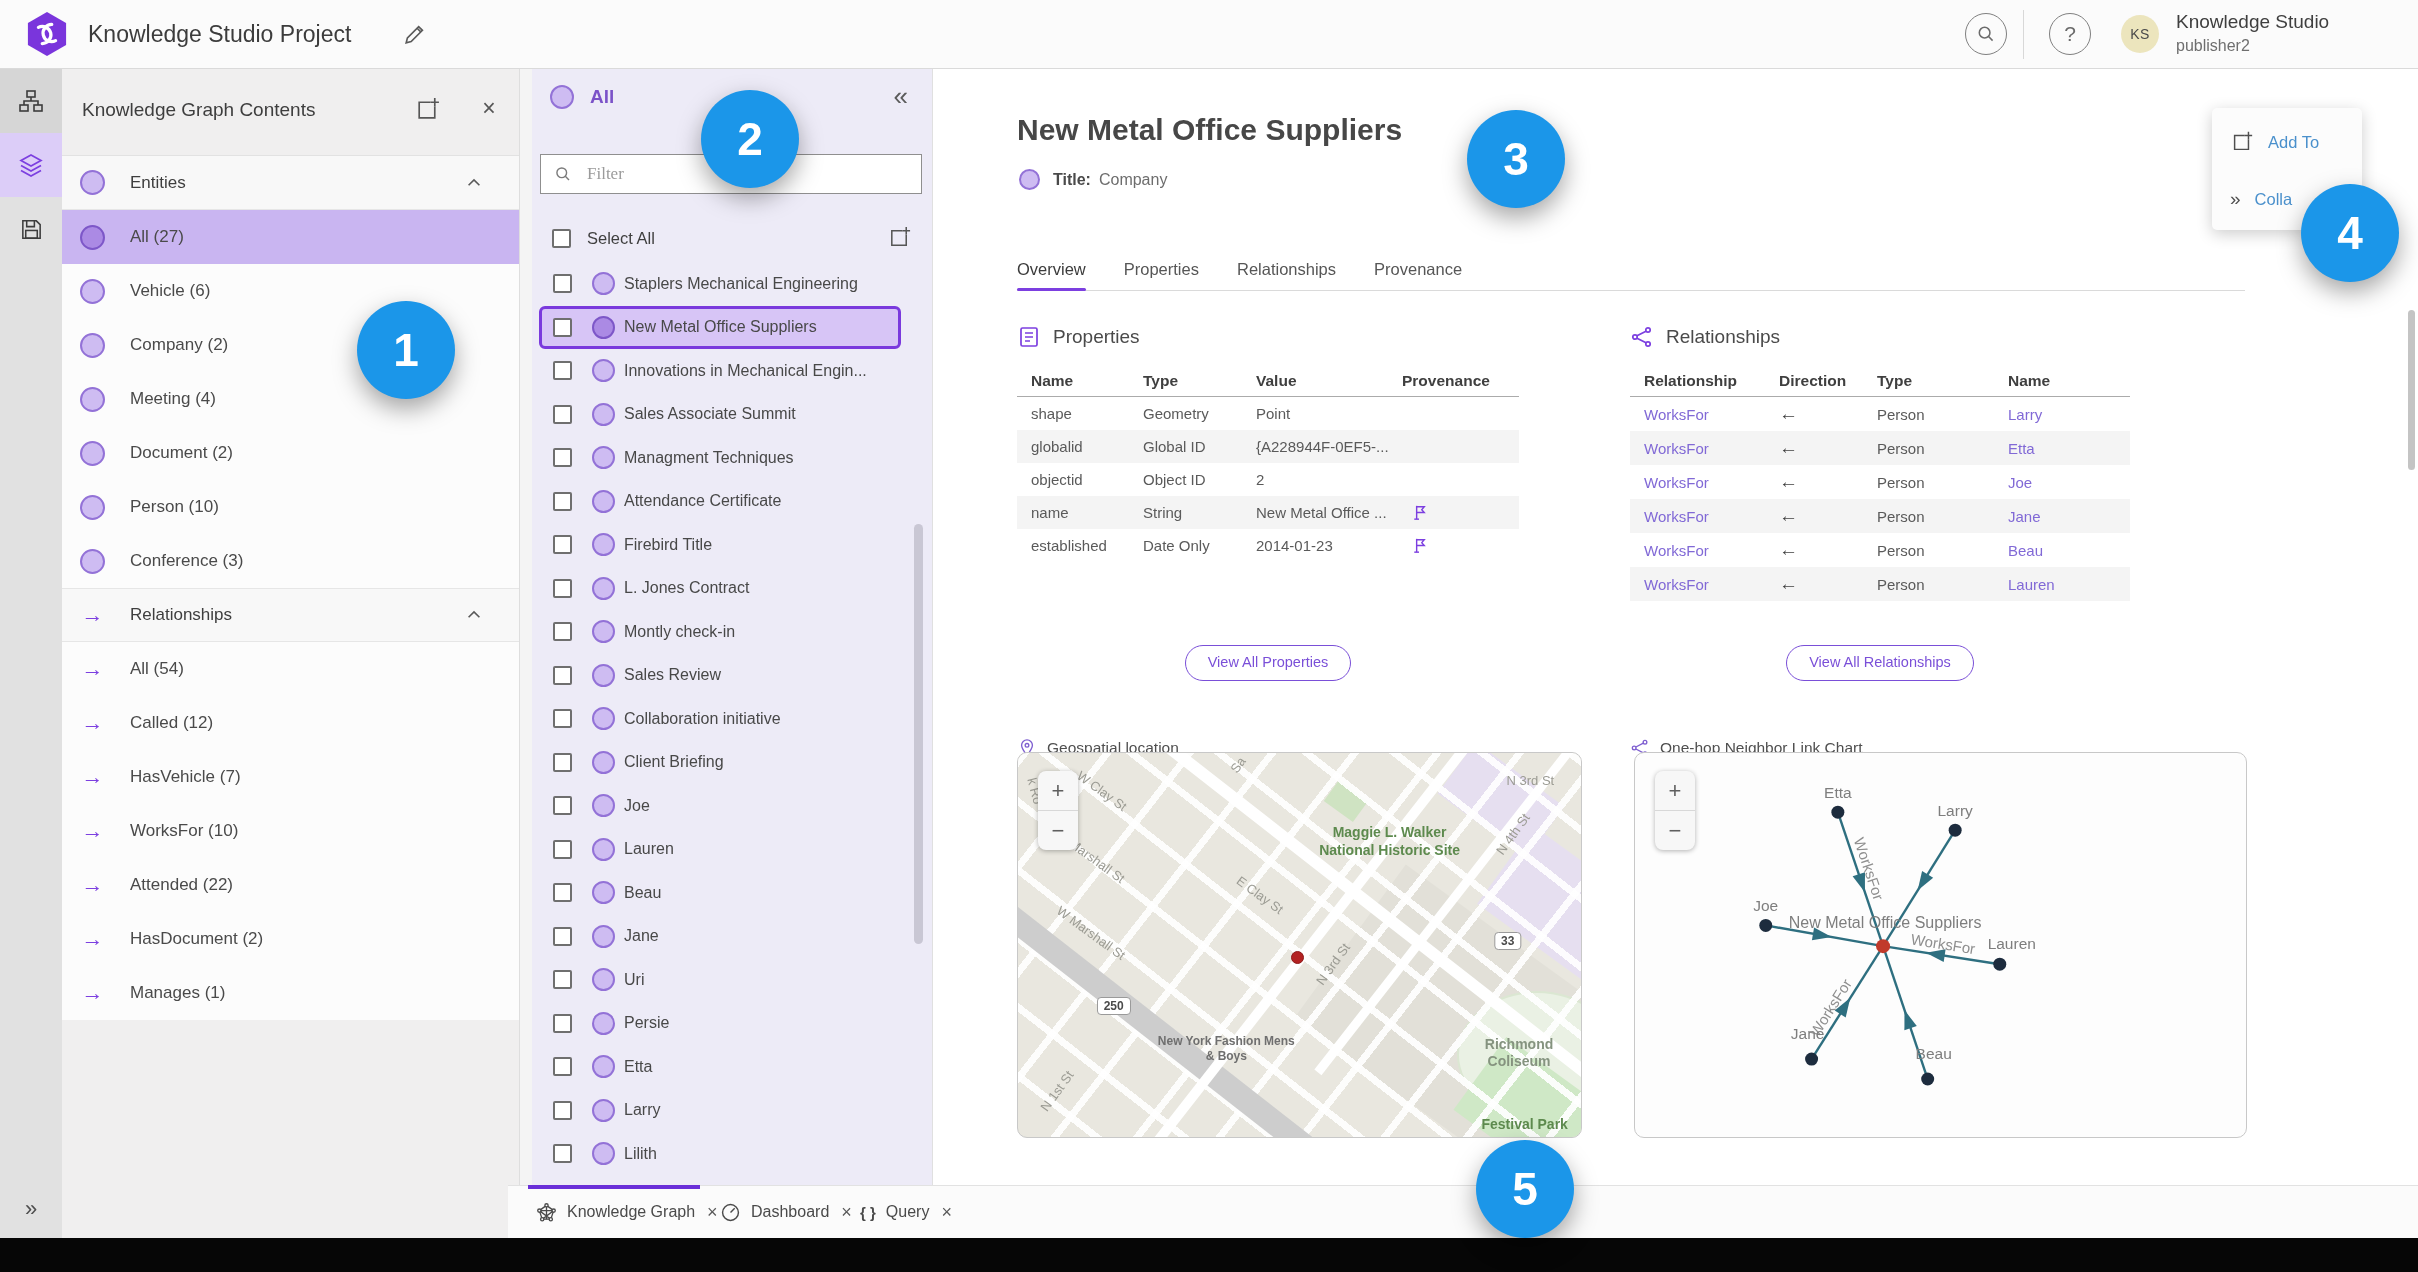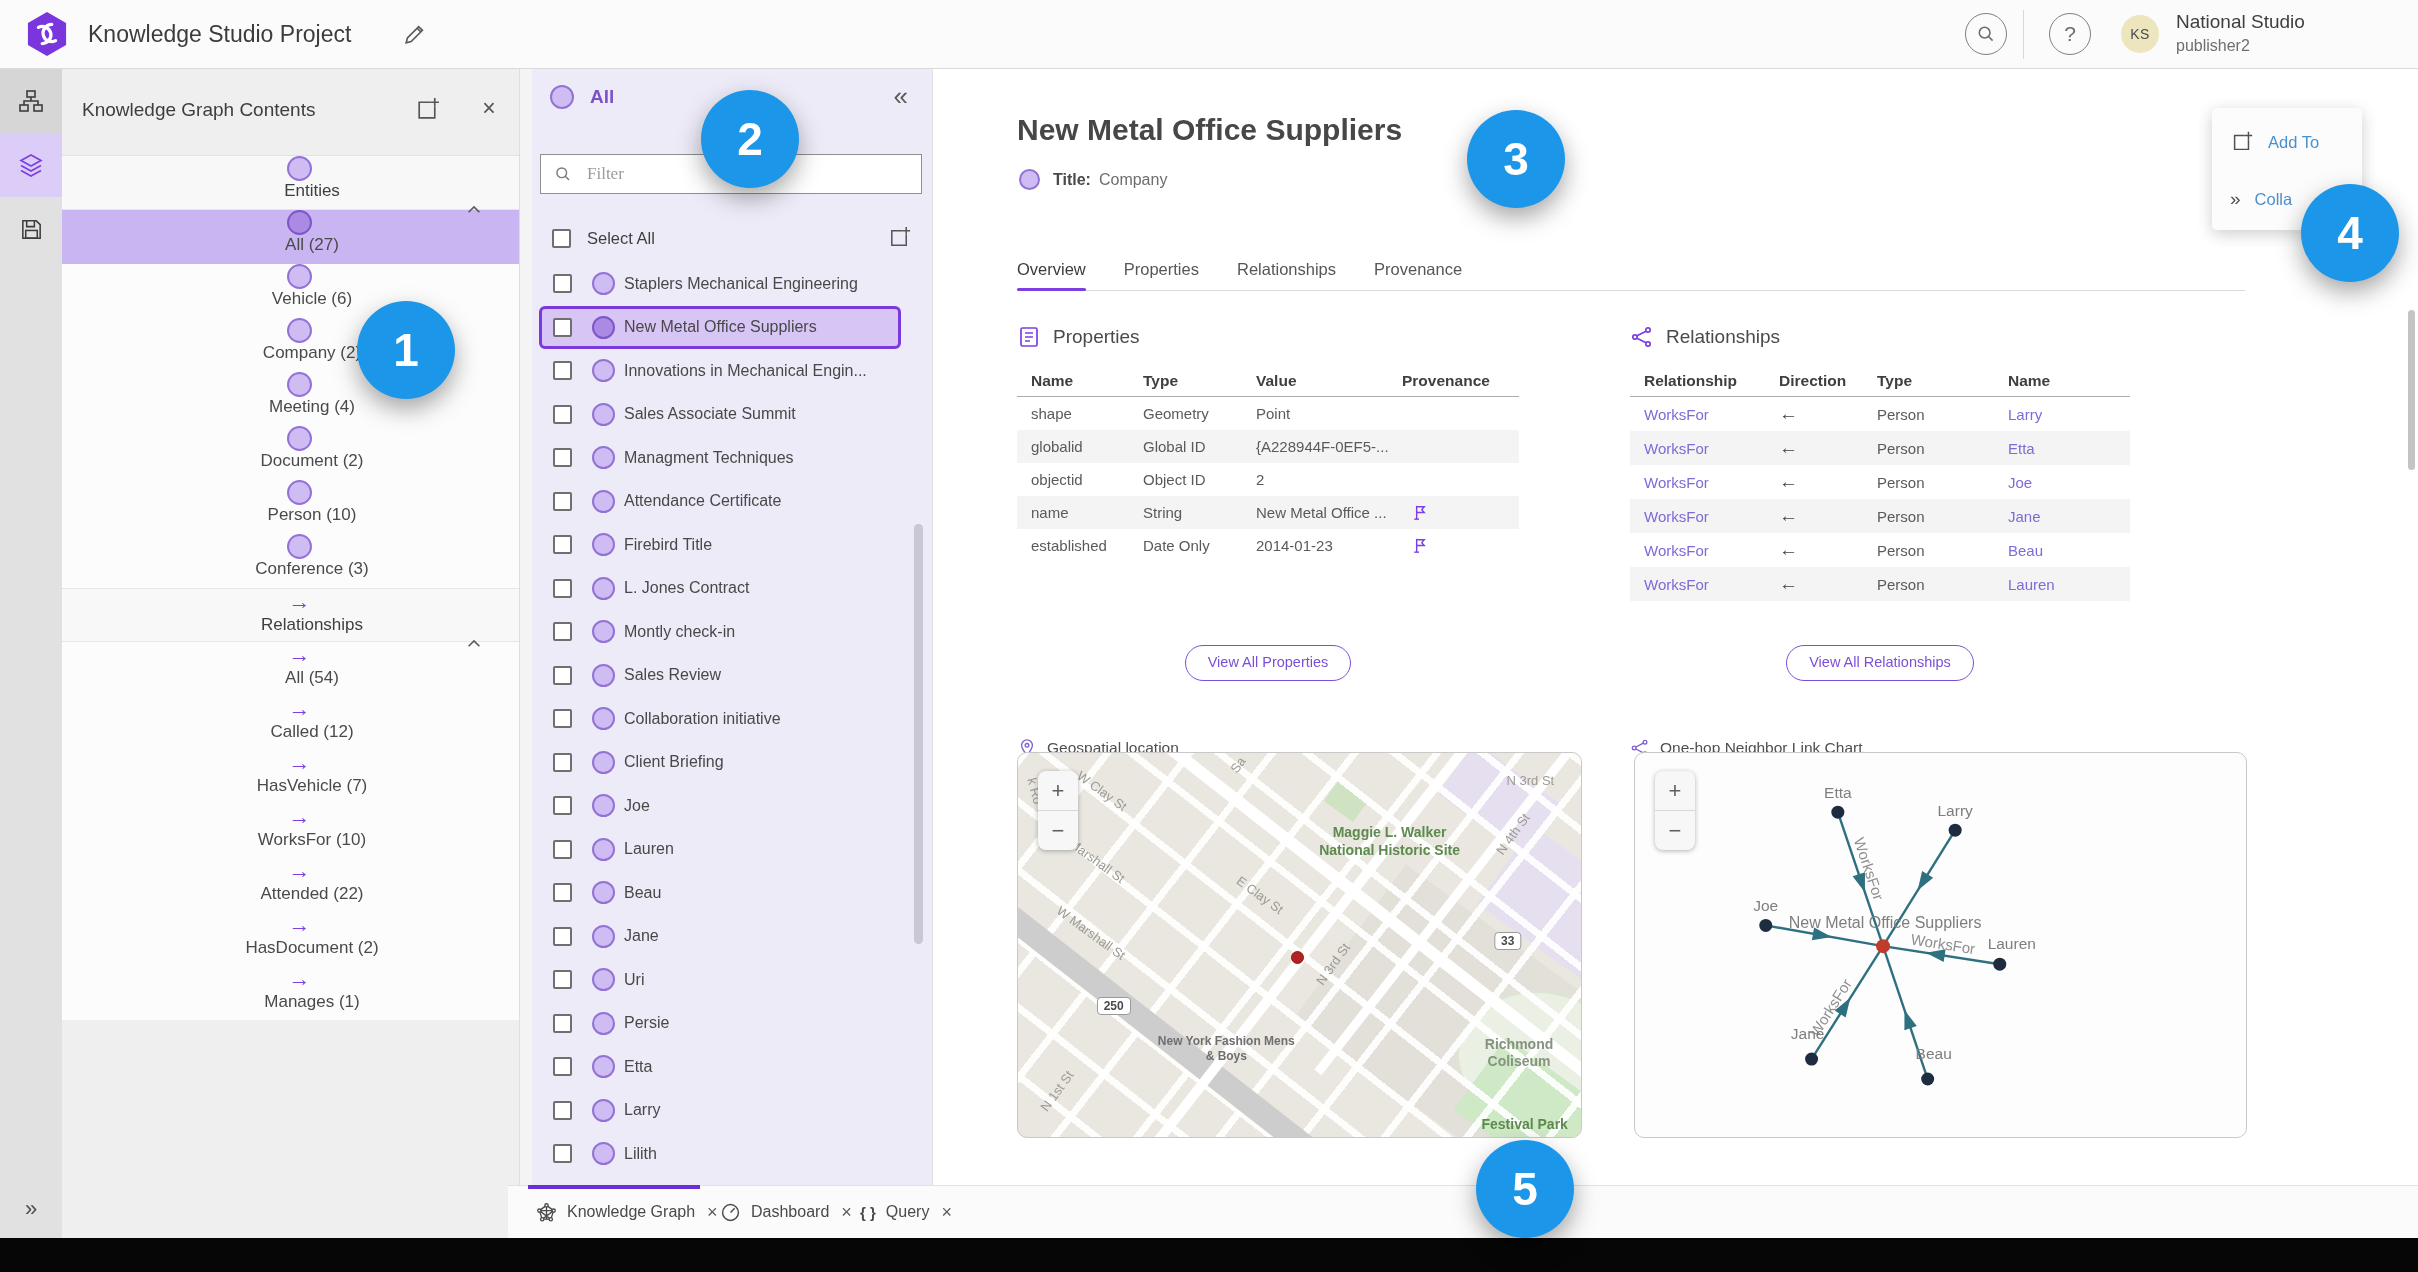--- a/index.html
+++ b/index.html
@@ -34,21 +34,21 @@
   .rail-cell.active{background:#dccdf8;color:var(--accent);}
   .rail-expand{position:absolute;left:0;bottom:16px;width:62px;text-align:center;font-size:22px;color:#4f4f4f;}
 
   
   .kgc{position:absolute;left:62px;top:69px;width:458px;height:1169px;background:#f0efef;
        border-right:1px solid #dedede;box-sizing:border-box;z-index:2;}
   .kgc-title{position:absolute;left:20px;top:30px;font-size:19px;color:#3e3e3e;}
   .kgc-add{position:absolute;left:352px;top:27px;width:27px;height:27px;color:#565656;}
   .kgc-close{position:absolute;left:413px;top:24px;width:28px;height:30px;color:#565656;font-size:23px;text-align:center;line-height:30px;}
   .kgc-list{position:absolute;left:0;top:86px;width:457px;background:#fcfcfc;border-top:1px solid #e2e2e2;}
-  .kgc-row{height:54px;display:flex;align-items:center;padding-left:18px;box-sizing:border-box;flex-direction:column;}
+  .kgc-row{height:54px;display:flex;align-items:center;padding-left:18px;box-sizing:border-box;}
   .kgc-head{background:#f8f8f8;border-bottom:1px solid #e6e6e6;}
   .rel-head{border-top:1px solid #e6e6e6;}
   .kgc-label{margin-left:25px;font-size:17px;color:#4a4a4a;}
   .kgc-head .kgc-label{color:#3e3e3e;}
   .head-chevron{margin-left:auto;margin-right:36px;width:18px;height:18px;color:#5a5a5a;}
   .ent-circle{width:25px;height:25px;border-radius:50%;background:#cebcf2;border:2px solid #9372d7;box-sizing:border-box;flex:none;}
   .kgc-item.is-selected{background:#c9b5f1;}
   .kgc-item.is-selected .ent-circle{background:#ab8ae4;border-color:#7d57c8;}
   .rel-arrow{width:25px;text-align:center;color:var(--accent);font-size:22px;flex:none;}
 
@@ -216,21 +216,21 @@
           <circle cx="10.5" cy="10.5" r="5.8" fill="none" stroke="currentColor" stroke-width="1.7"></circle>
           <path d="M14.8 14.8l4.4 4.4" stroke="currentColor" stroke-width="1.7"></path>
         </svg>
       </span>
     </div>
     <div class="tb-div"></div>
     <div class="tb-circle tb-help">
       <span>?</span>
     </div>
     <div class="avatar">KS</div>
-    <div class="user-name">National Studio</div>
+    <div class="user-name">Knowledge Studio</div>
     <div class="user-role">publisher2</div>
   </header>
 
   <nav class="rail">
     <div class="rail-cell first">
       <span>
         <svg viewBox="0 0 26 26" width="26" height="26" fill="none" stroke="currentColor" stroke-width="1.6">
           <rect x="9" y="3" width="8" height="6"></rect>
             <rect x="2" y="17" width="8" height="6"></rect>
             <rect x="16" y="17" width="8" height="6"></rect>

